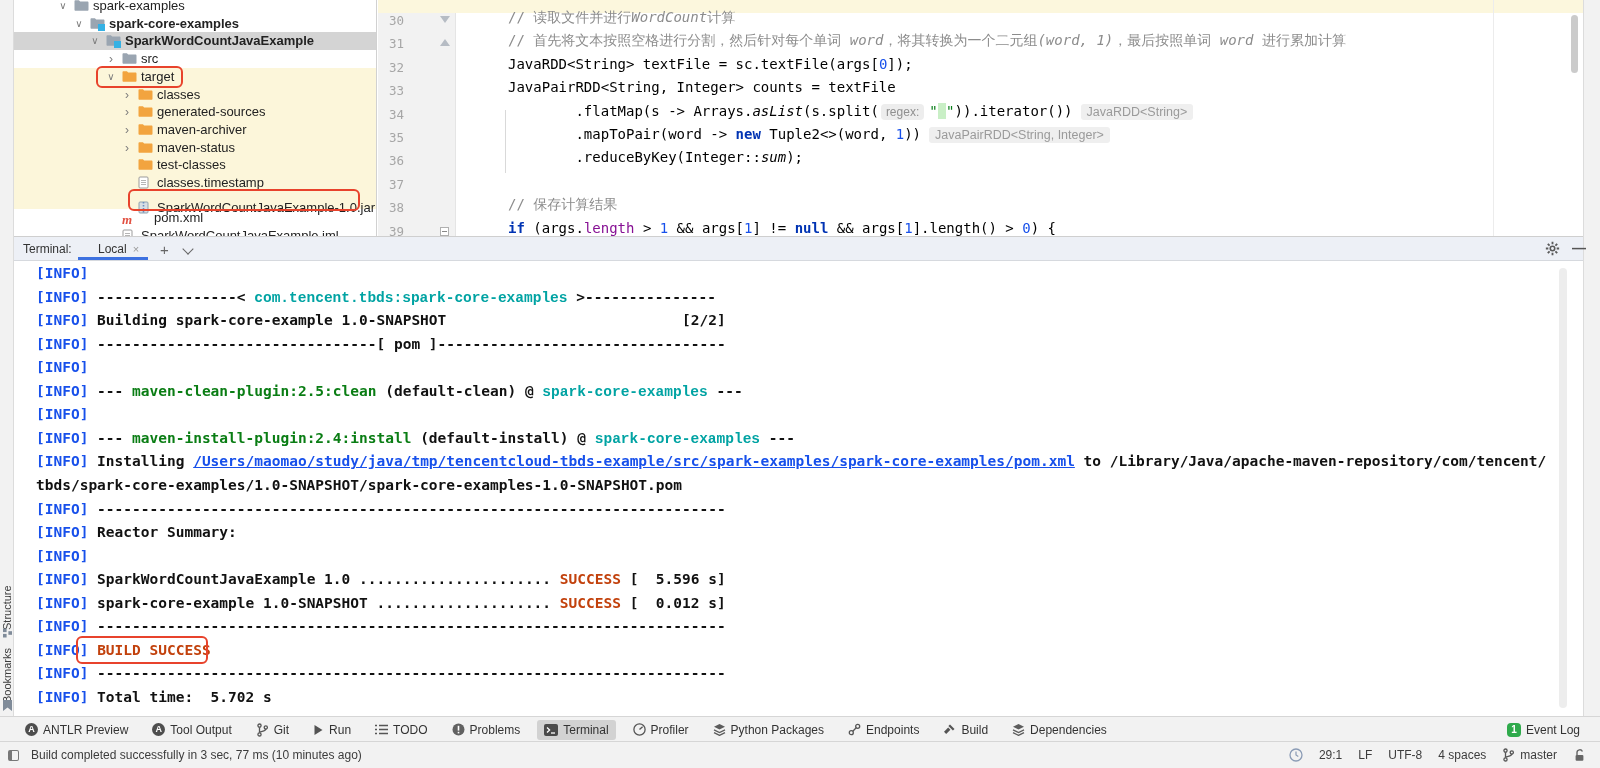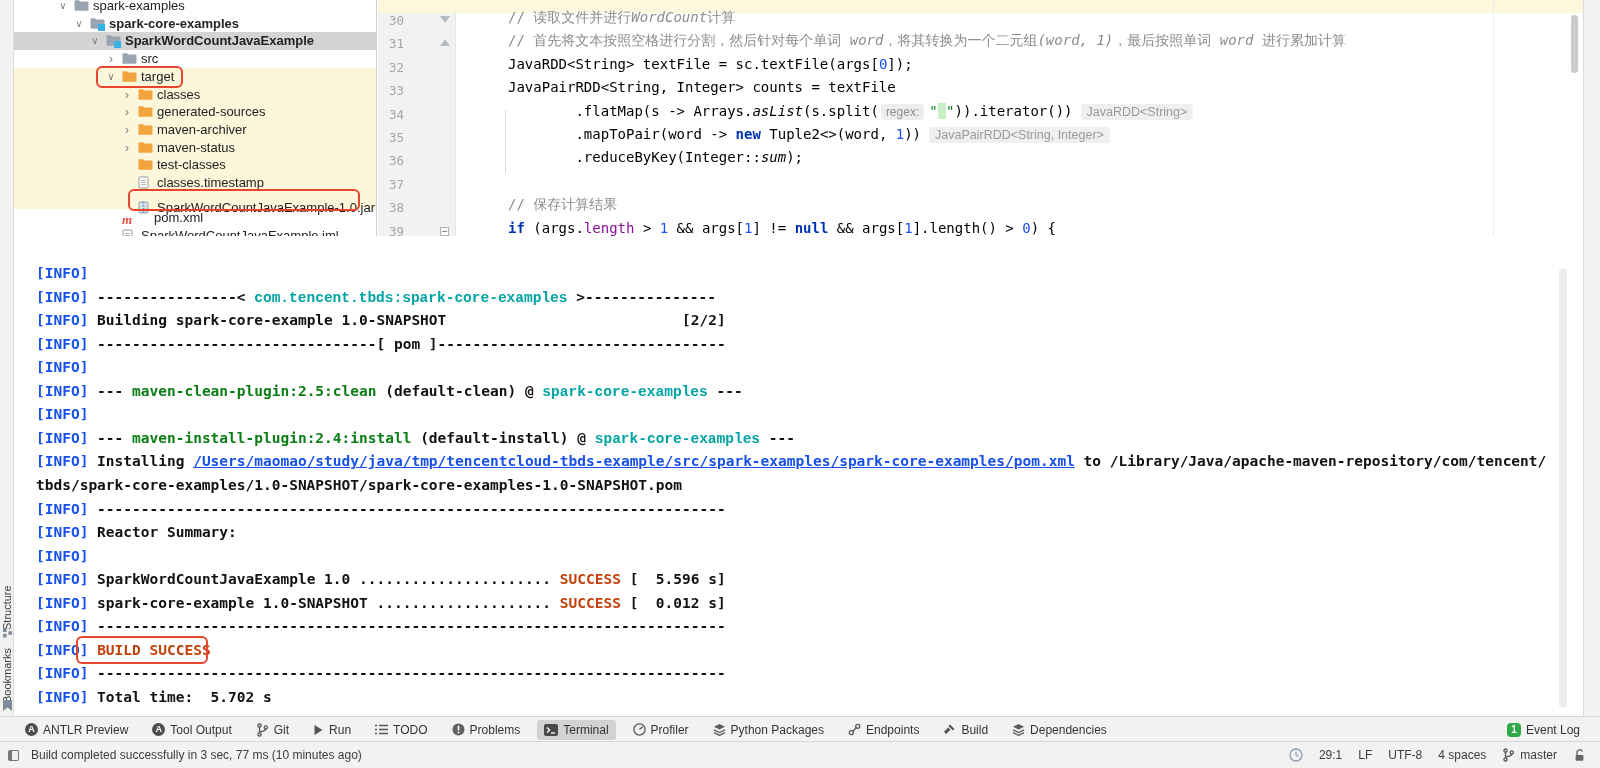--- a/index.html
+++ b/index.html
@@ -259,20 +259,36 @@
         <div class="cline" style="top: 196.2px;"><span class="cmt">// 保存计算结果</span></div>
         <div class="lnum" style="top: 219.6px;">39</div>
         <div class="foldmark" style="top: 226.6px;">
           <span class="fold-box" style="display: block;"></span>
         </div>
         <div class="cline" style="top: 219.6px;"><span class="kw">if</span><span> (args.</span><span class="fld">length</span><span> &gt; </span><span class="num">1</span><span> &amp;&amp; args[</span><span class="num">1</span><span>] != </span><span class="kw">null</span><span> &amp;&amp; args[</span><span class="num">1</span><span>].length() &gt; </span><span class="num">0</span><span>) {</span></div>
       </div>
     <div id="edit-scroll"></div>
   </div>
 
+  <div id="term-header">
+    <span id="term-title">Terminal:</span>
+    <span id="term-tab"><span>Local</span><span class="tabx">×</span></span>
+    <span id="tab-underline"></span>
+    <span id="term-plus">+</span>
+    <span id="term-chev"></span>
+    <span id="term-gear">
+      <svg width="15" height="15" viewBox="0 0 14 14">
+          <circle cx="7" cy="7" r="2.1" fill="none" stroke="#5a5a5a" stroke-width="1.5"></circle>
+          <g stroke="#5a5a5a" stroke-width="1.7">
+            <path d="M7 .8v2.3M7 10.9v2.3M.8 7h2.3M10.9 7h2.3M2.6 2.6l1.7 1.7M9.7 9.7l1.7 1.7M11.4 2.6L9.7 4.3M4.3 9.7l-1.7 1.7"></path>
+          </g>
+        </svg>
+    </span>
+    <span id="term-min">—</span>
+  </div>
 
   <div id="term-body">
     <div id="terminal-lines">
         <div class="tline" style="top: 3px;"><span class="t-info">[INFO]</span></div>
         <div class="tline" style="top: 26.55px;"><span class="t-info">[INFO]</span><span> ----------------&lt; </span><span class="t-teal">com.tencent.tbds:spark-core-examples</span><span> &gt;---------------</span></div>
         <div class="tline" style="top: 50.1px;"><span class="t-info">[INFO]</span><span> Building spark-core-example 1.0-SNAPSHOT                           [2/2]</span></div>
         <div class="tline" style="top: 73.65px;"><span class="t-info">[INFO]</span><span> --------------------------------[ pom ]---------------------------------</span></div>
         <div class="tline" style="top: 97.2px;"><span class="t-info">[INFO]</span></div>
         <div class="tline" style="top: 120.75px;"><span class="t-info">[INFO]</span><span> --- </span><span class="t-green">maven-clean-plugin:2.5:clean</span><span> (default-clean) @ </span><span class="t-teal">spark-core-examples</span><span> ---</span></div>
         <div class="tline" style="top: 144.3px;"><span class="t-info">[INFO]</span></div>

